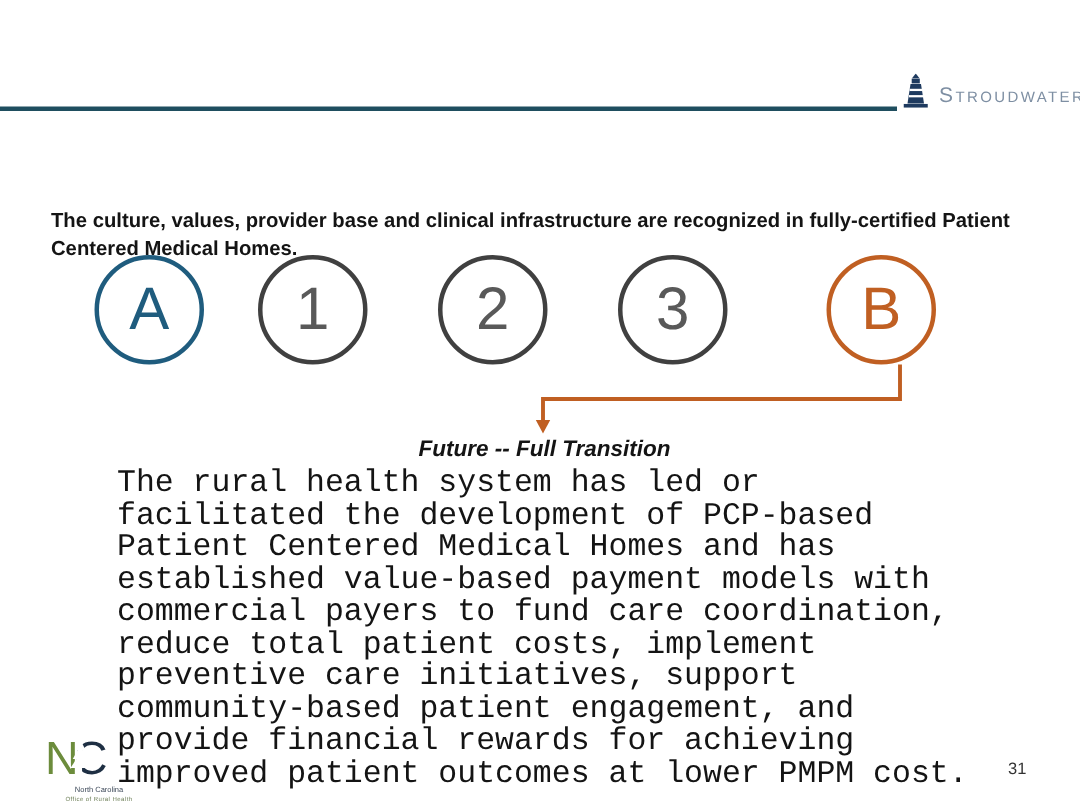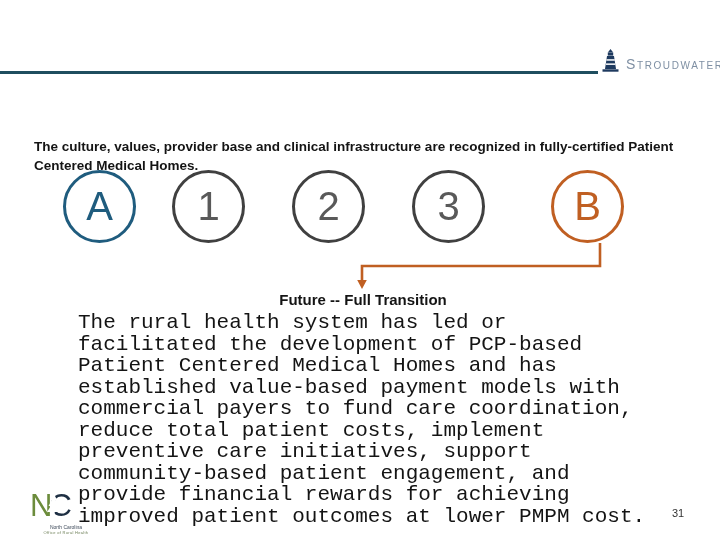--- a/index.html
+++ b/index.html
@@ -41,21 +41,21 @@
   .step.pos0{left:63px;  border-color:#1F5C7E; color:#1F5C7E;}
   .step.pos1{left:172px;}
   .step.pos2{left:292px;}
   .step.pos3{left:412px;}
   .step.pos4{left:551px; border-color:#C05F22; color:#C05F22;}
   
   .flow-arrow{position:absolute; left:355px; top:240px;}
   
   .callout-heading{
     position:absolute; left:80px; top:291px; width:566px; text-align:center;
-    font-size:15px; font-weight:bold; color:#141414;
+    font-size:15px; font-weight:bold; color:#141414;font-style:italic;
   }
   .callout-body{
     position:absolute; left:78px; top:312px; width:576px;
     font-size:21px; line-height:21.5px; color:#141414;font-family:Liberation Mono, monospace;
   }
   
   .nc-logo{position:absolute; left:16px; top:490px; width:110px;}
   .nc-letters{position:relative; text-align:left; font-weight:normal; font-size:31px; line-height:31px; letter-spacing:-3px; padding-left:14px;}
   .nc-n{color:#6C8C3C;}
   .nc-c{color:#1E2F43;}

